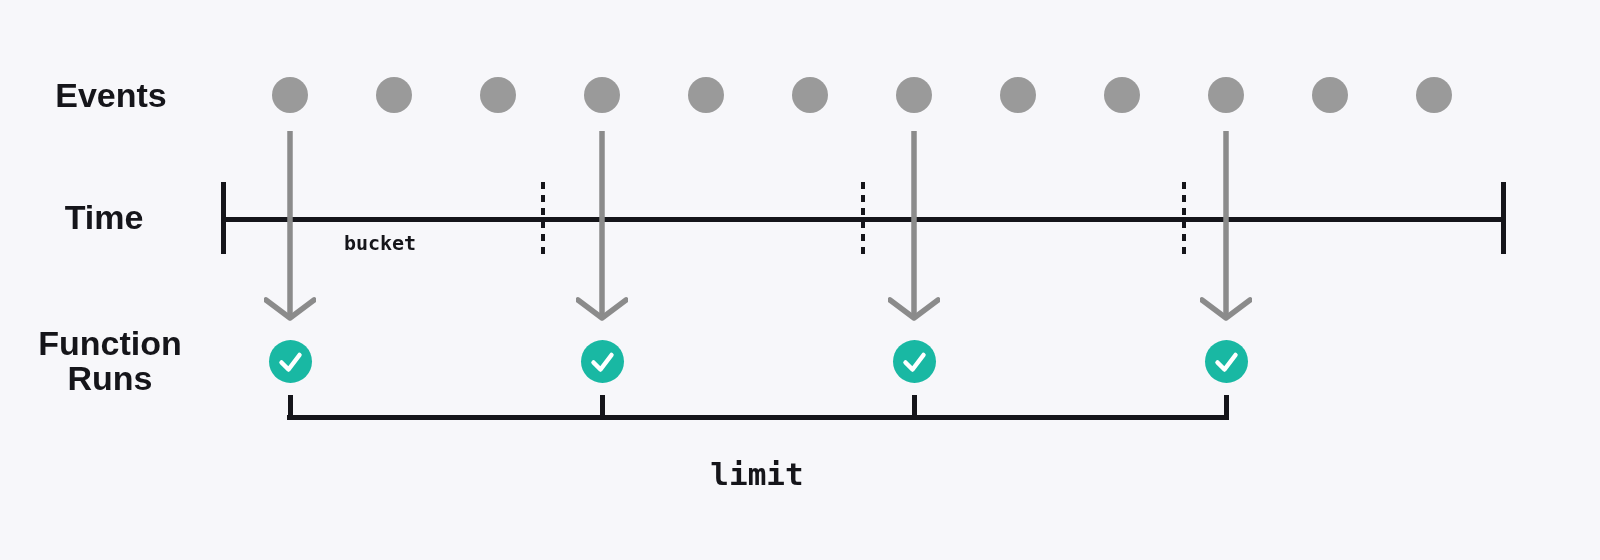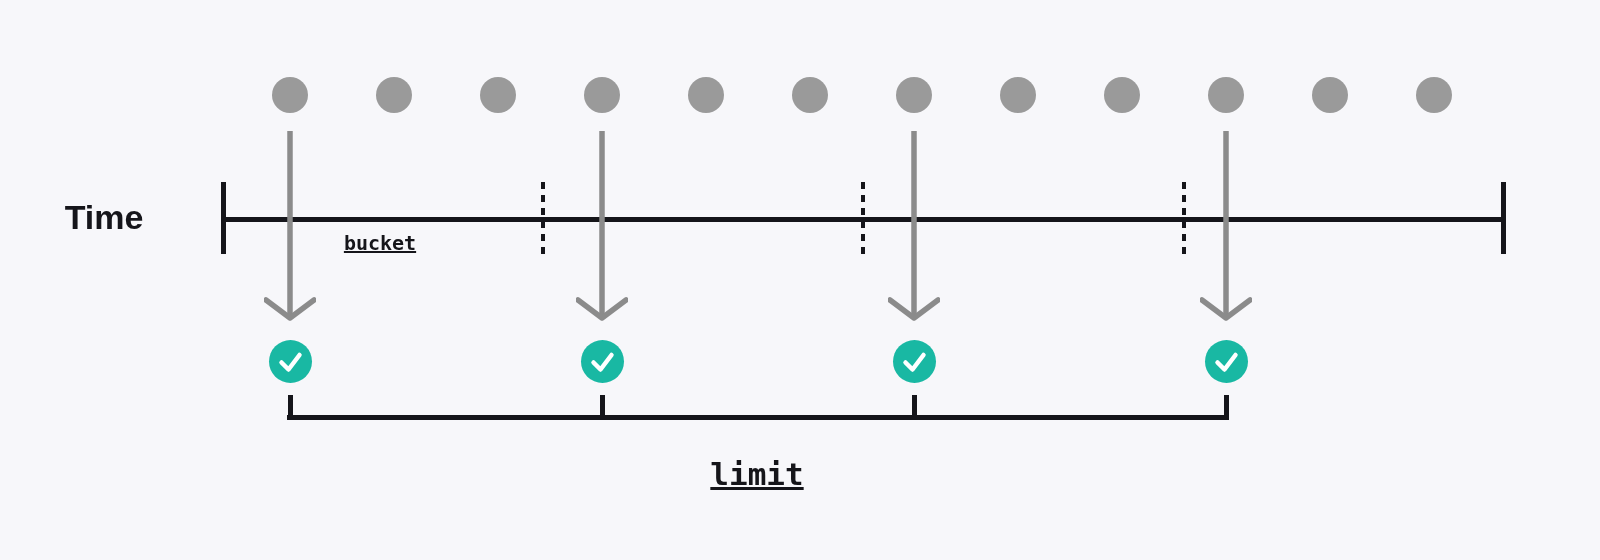--- a/index.html
+++ b/index.html
@@ -31,21 +31,20 @@
     white-space:nowrap;
   }
   
   .mono-label{
     position:absolute;
     transform:translate(-50%,-50%);
     font-family:"DejaVu Sans Mono",monospace;
     font-weight:700;
     color:var(--ink);
     white-space:nowrap;
-    text-decoration:underline;
   }
   
   .dot{
     position:absolute;
     top:77px;
     width:36px;height:36px;
     border-radius:50%;
     background:var(--dot);
   }
   
@@ -98,23 +97,28 @@
     left:287px;top:415px;
     width:942px;height:5px;
     background:var(--ink);
   }
 </style>
 </head>
 <body>
 
 <div class="canvas">
 
+  <div class="row-label" style="left:111px;top:95px">Events</div>
 
   <div class="row-label" style="left:104px;top:217px">Time</div>
 
+  <div class="row-label" style="left:110px;top:361px">
+    <span>Function</span><br>
+    <span>Runs</span>
+  </div>
 
   <div id="dots">
       <div class="dot" style="left: 272px;"></div>
       <div class="dot" style="left: 376px;"></div>
       <div class="dot" style="left: 480px;"></div>
       <div class="dot" style="left: 584px;"></div>
       <div class="dot" style="left: 688px;"></div>
       <div class="dot" style="left: 792px;"></div>
       <div class="dot" style="left: 896px;"></div>
       <div class="dot" style="left: 1000px;"></div>

